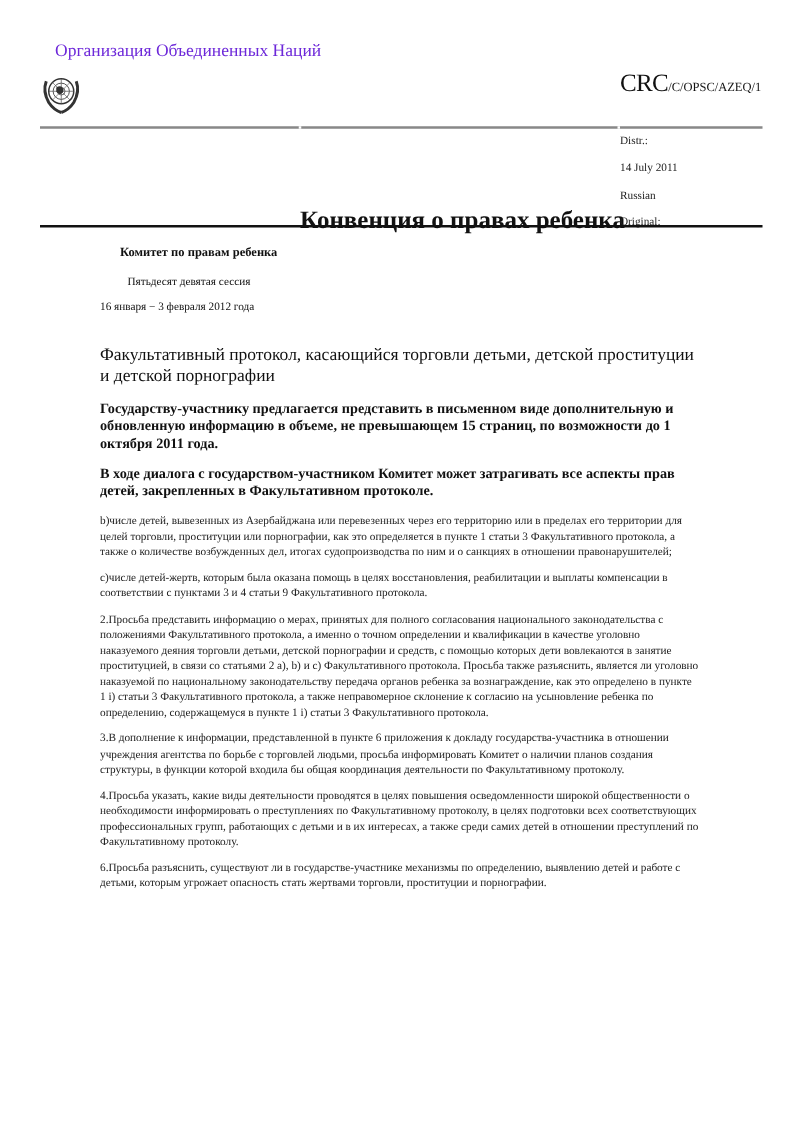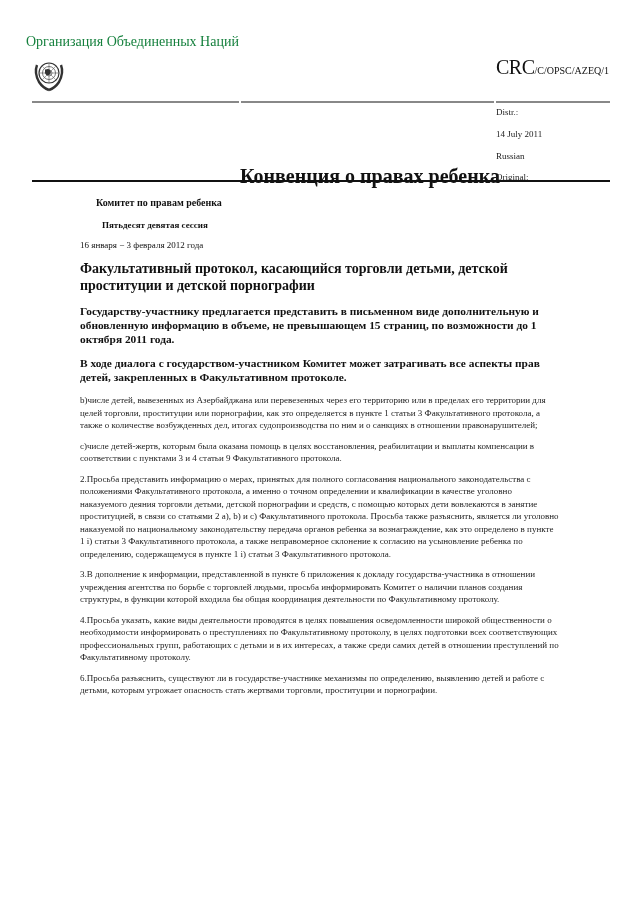--- a/index.html
+++ b/index.html
@@ -1,33 +1,33 @@
 <!DOCTYPE html>
 <html><head>
 <meta charset="utf-8">
 <style>
   html, body { margin: 0; padding: 0; background: #ffffff; }
   body { width: 640px; height: 905px; position: relative; overflow: hidden;
          font-family: "Liberation Serif", "DejaVu Serif", serif; color: #111; }
   .abs { position: absolute; }
-  .org { left: 26px; top: 34px; font-size: 14px; color: #15803d; text-align: right; }
+  .org { left: 44px; top: 34px; font-size: 14px; color: #6d28d9; text-align: right; }
   .emblem { left: 32px; top: 57px; width: 34px; height: 36px; }
   .symbol { left: 496px; top: 56px; white-space: nowrap; }
   .symbol .big { font-size: 20px; letter-spacing: -0.5px; margin-top: 36px; }
   .symbol .small { font-size: 10px; }
   .rule1 { left: 32px; top: 101px; width: 578px; height: 2px; background: #888; }
   .rule1 .gap { position:absolute; top:0; width:2px; height:2px; background:#fff; }
   .rule2 { left: 32px; top: 180px; width: 578px; height: 2px; background: #111; }
   .conv-title { left: 240px; top: 133px; font-size: 20px; font-weight: bold; white-space: nowrap; margin-top: 32px; }
   .meta { left: 496px; font-size: 9px; color: #222; }
   .content { left: 80px; top: 197px; width: 480px; }
   .committee { font-size: 10px; font-weight: bold; margin: 0 0 12px 16px; }
-  .session { font-size: 9px; font-weight: bold; margin: 0 0 10px 0; padding-left: 22px; }
-  .dates { font-size: 9px; margin: 0 0 10px 0; }
-  .h1 { font-size: 14px; font-weight: bold; line-height: 17px; margin: 0 0 10px 0; }
+  .session { font-size: 9px; font-weight: normal; margin: 0 0 10px 0; padding-left: 22px; }
+  .dates { font-size: 9px; margin: 0 0 26px 0; }
+  .h1 { font-size: 14px; font-weight: normal; line-height: 17px; margin: 0 0 10px 0; }
   .h2 { font-size: 11.4px; font-weight: bold; line-height: 14px; margin: 0 0 10px 0; }
   .para { font-size: 9px; line-height: 12.5px; margin: 0 0 8px 0; color: #222; }
 </style>
 </head>
 <body>
 
 <div class="abs org">Организация Объединенных Наций</div>
 
 <div class="abs emblem">
   <svg width="34" height="36" viewBox="0 0 34 36">

